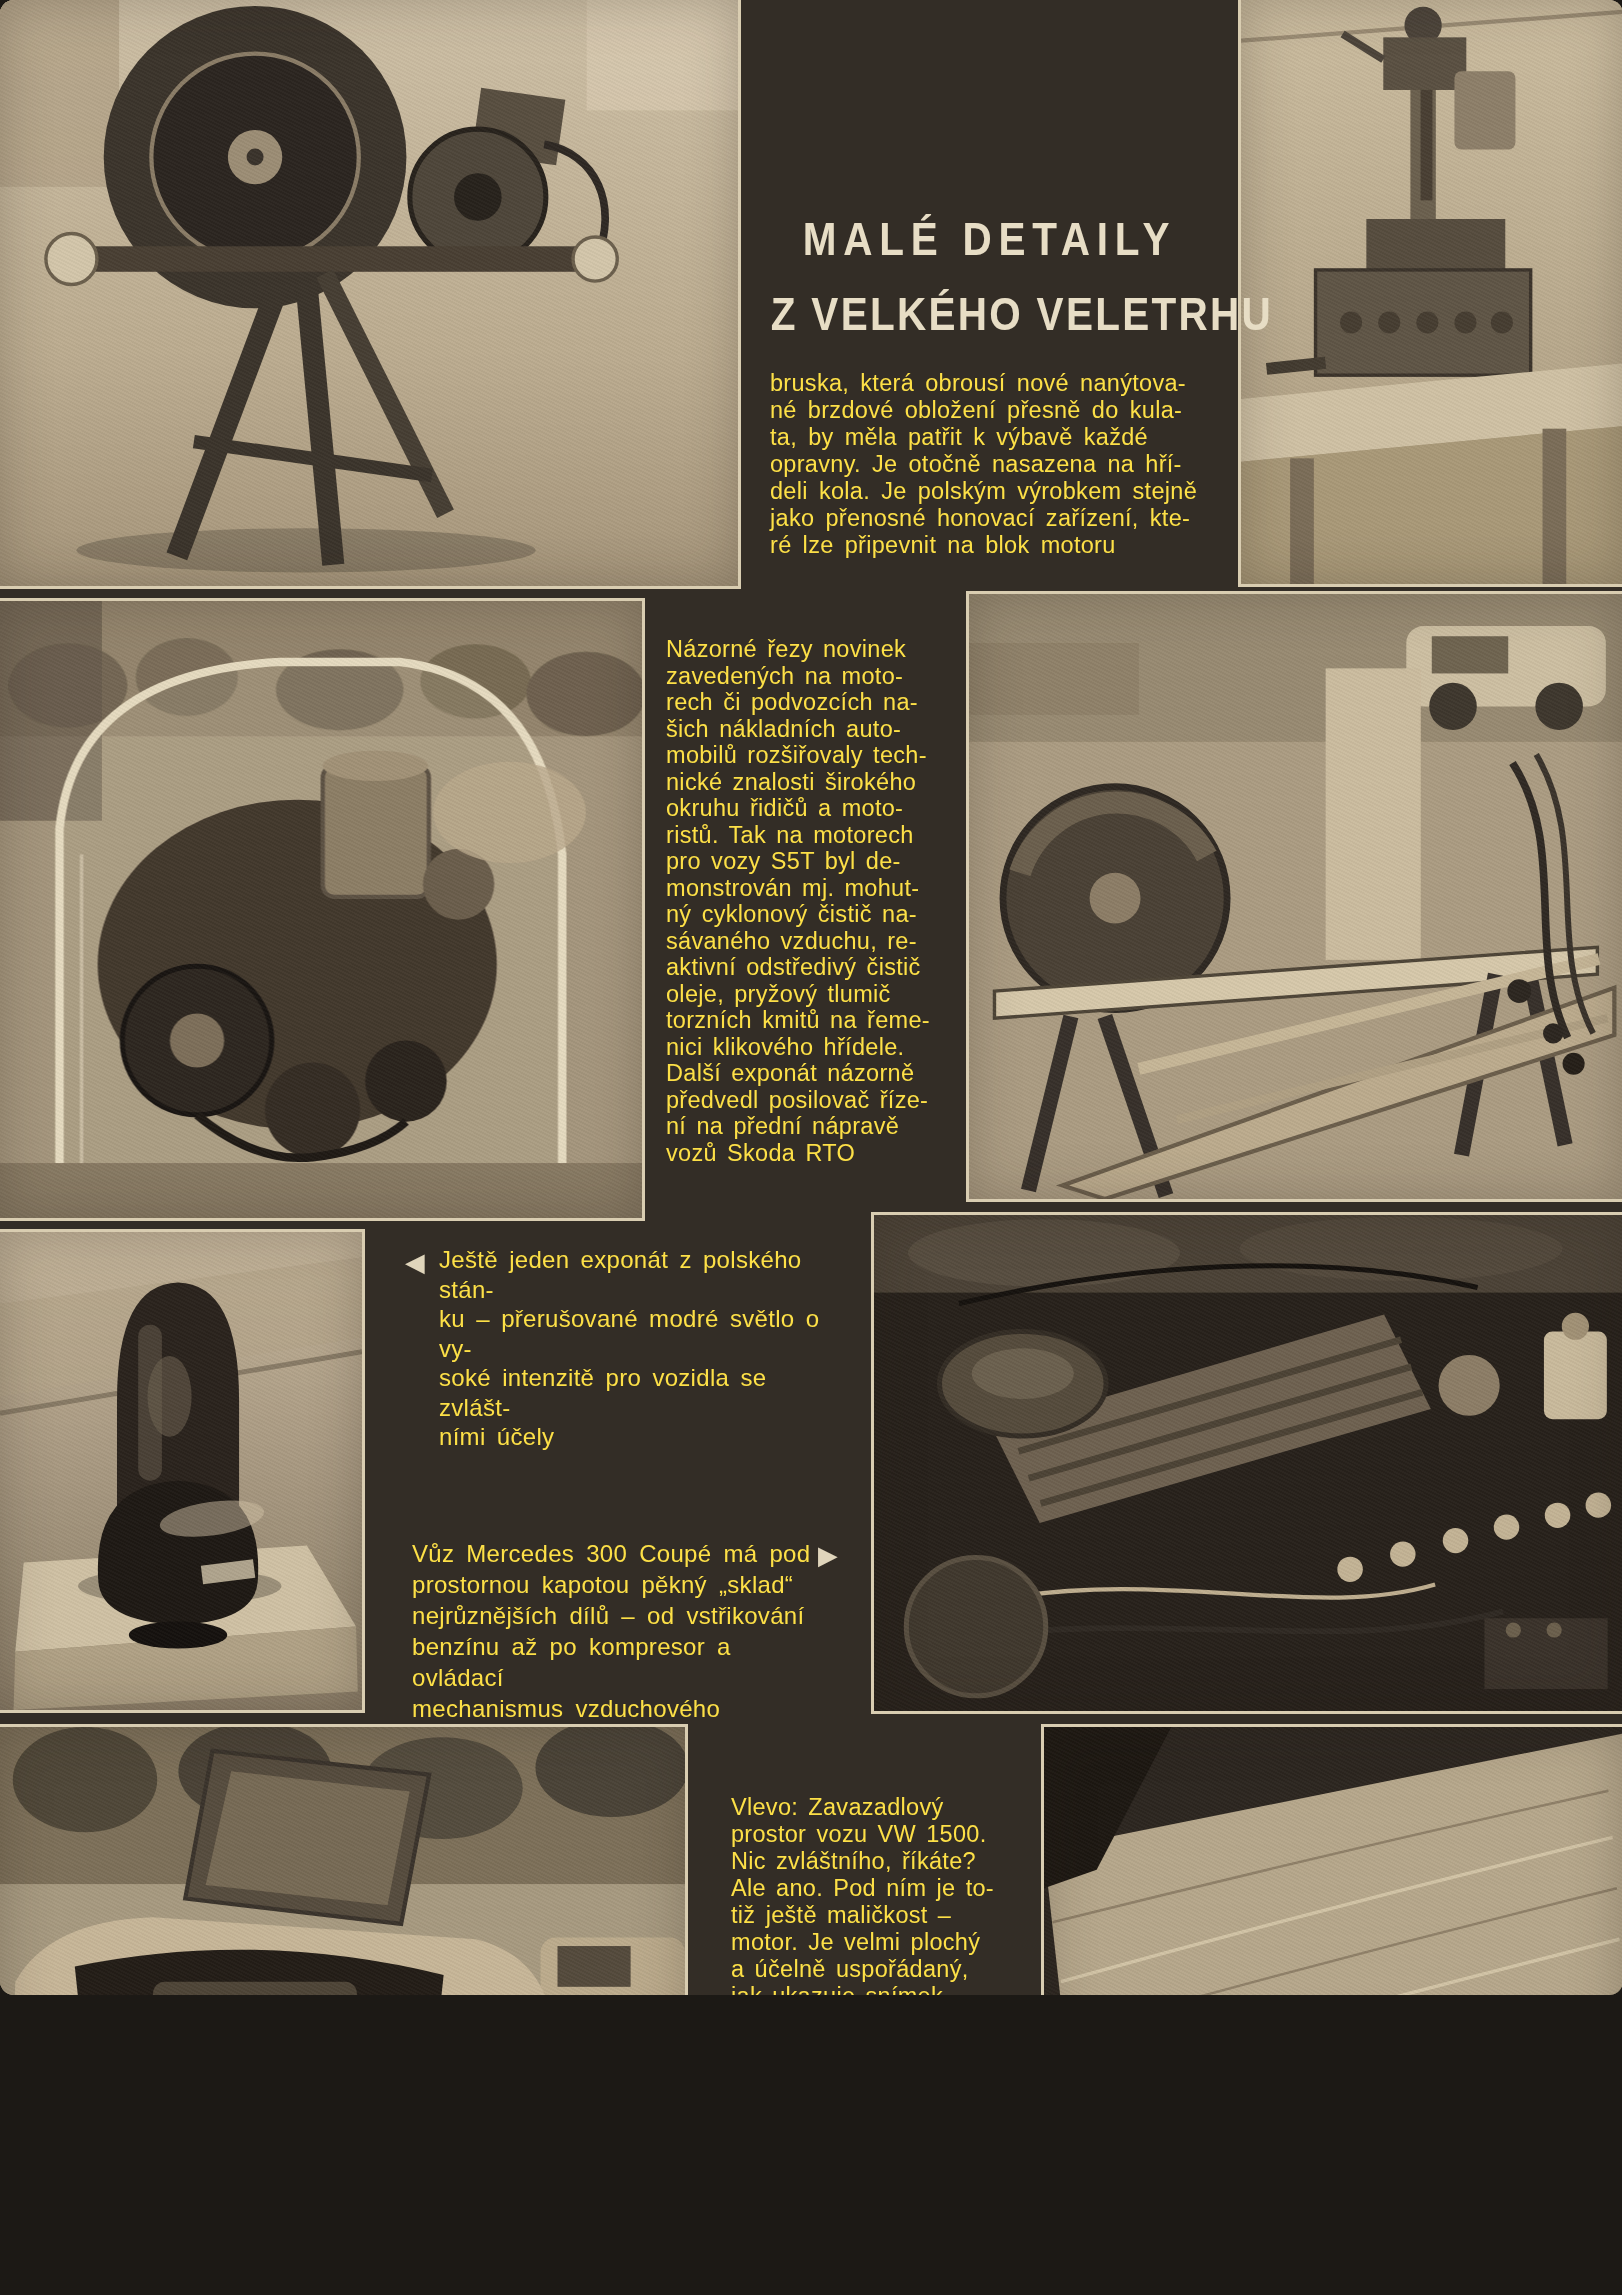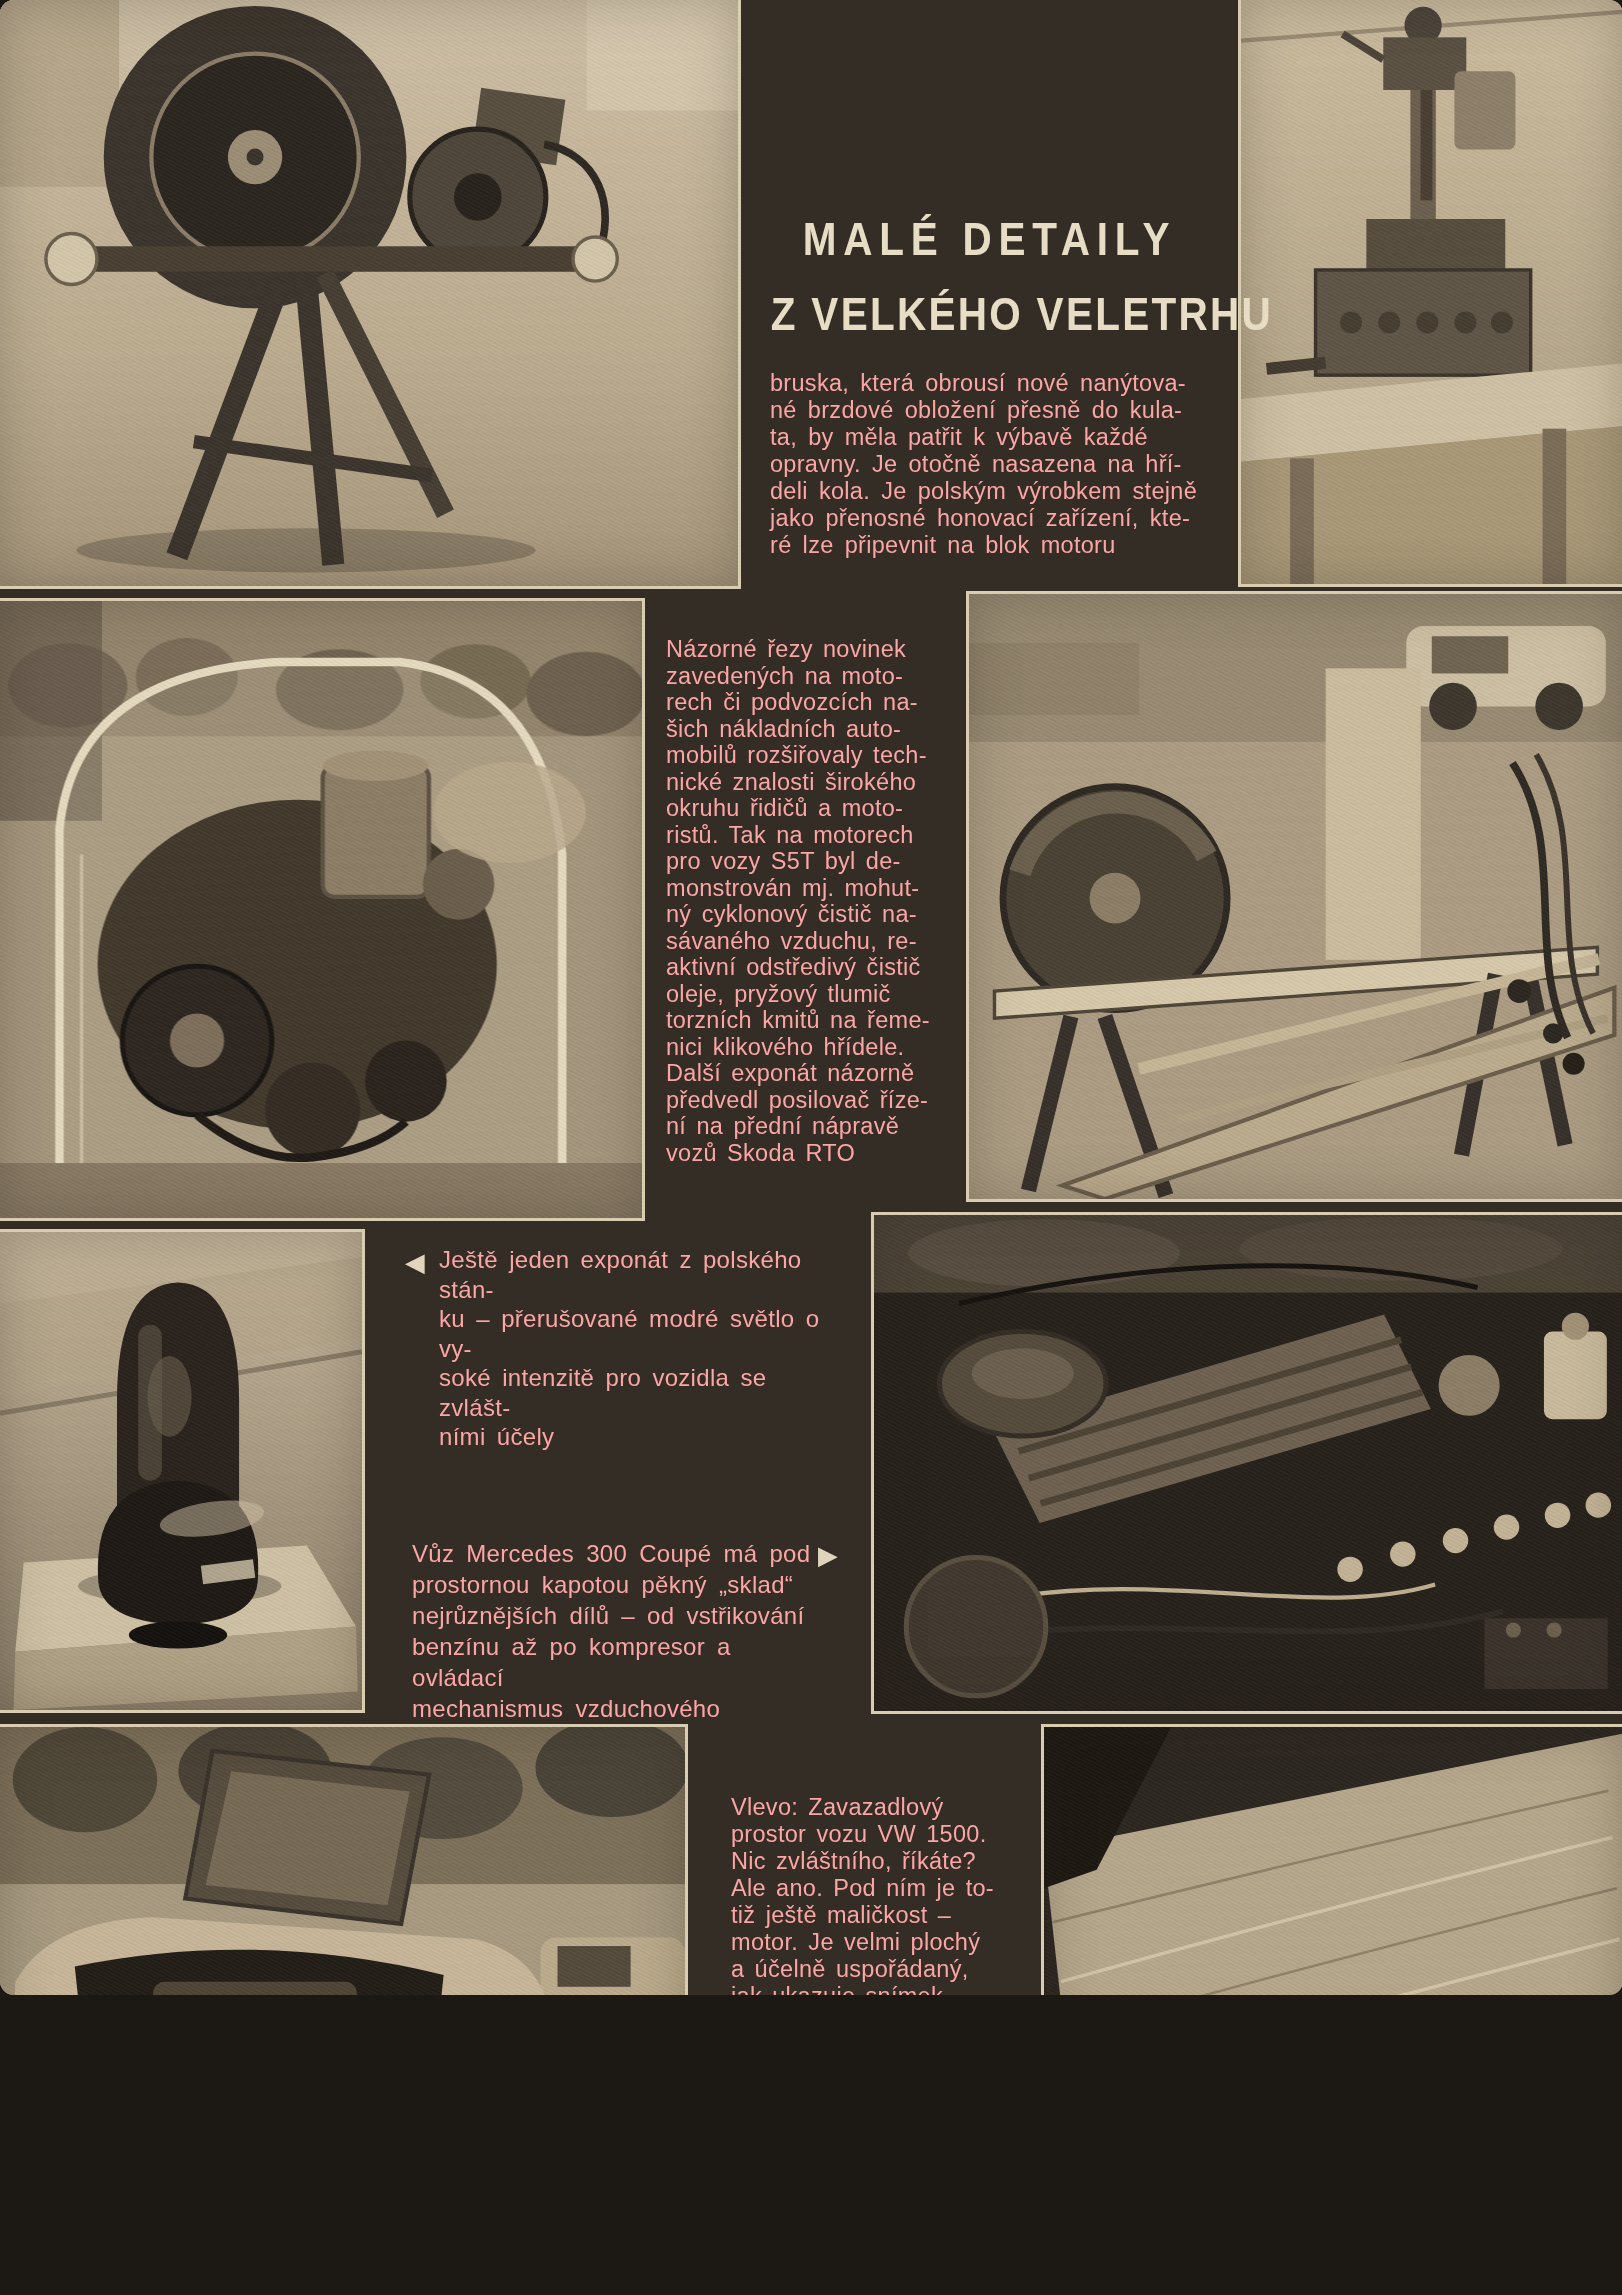--- a/index.html
+++ b/index.html
@@ -10,21 +10,21 @@
     border-radius:14px;
   }
   .photo{position:absolute;overflow:hidden;box-sizing:border-box;background:#b3a385;}
   .photo svg{display:block;width:100%;height:100%;}
   .photo::after{
     content:"";position:absolute;inset:0;pointer-events:none;
     background:repeating-linear-gradient(27deg,rgba(255,255,255,.025) 0 1.7px,rgba(0,0,0,.03) 1.7px 3.4px);
     box-shadow:inset 0 0 51px rgba(40,32,22,.25);
   }
   .cap{
-    position:absolute;white-space:pre-line;color:#fca5a5;
+    position:absolute;white-space:pre-line;color:#fde047;
     letter-spacing:0.3px;word-spacing:4.3px;
   }
   .title-line{
     position:absolute;left:741px;width:497px;text-align:center;
     color:#e7ddc5;font-weight:bold;transform:scaleX(.88);transform-origin:center;
     font-size:46px;white-space:nowrap;
   }
   .arrow{position:absolute;color:#e0d5bb;font-size:25.6px;line-height:25.6px;}
   .wm{
     position:absolute;font-family:"Liberation Serif",serif;

